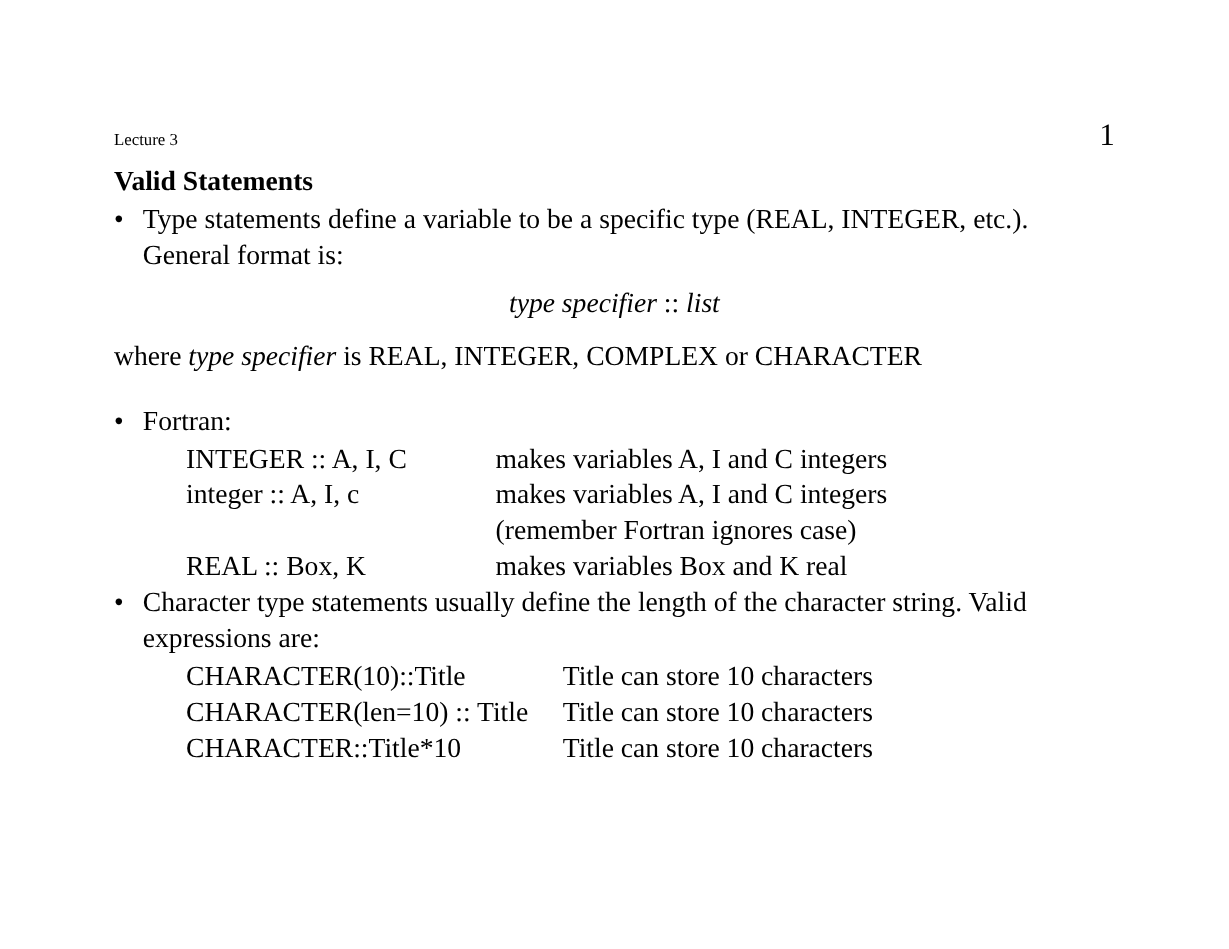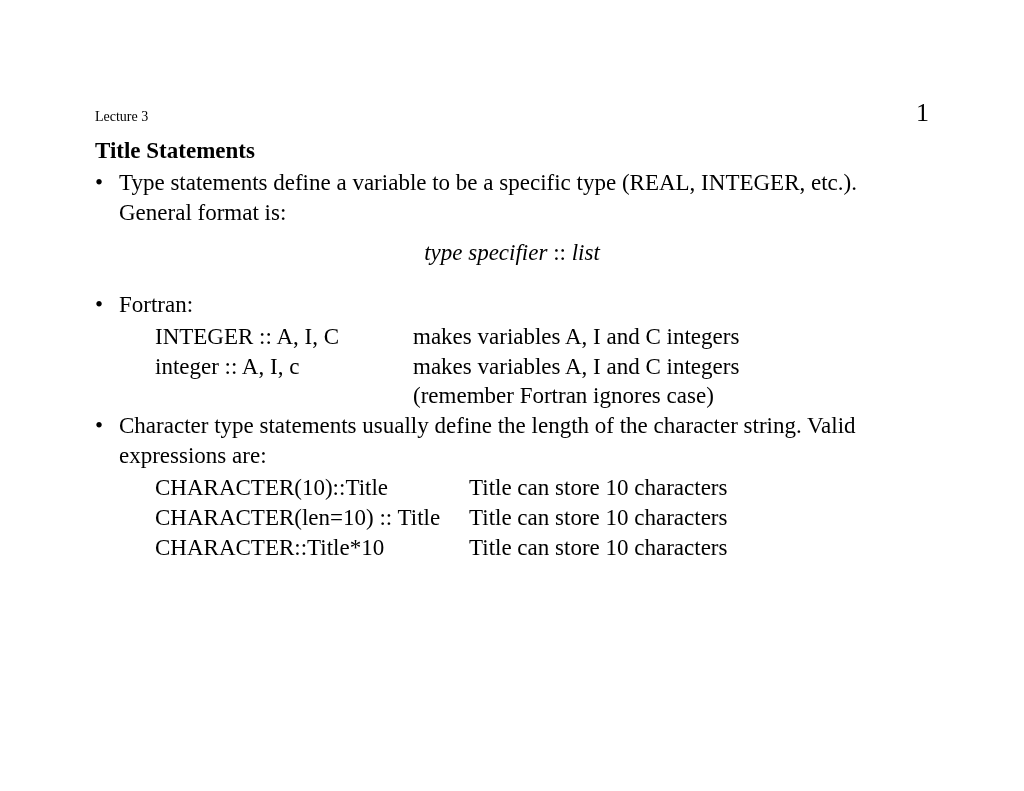--- a/index.html
+++ b/index.html
@@ -98,34 +98,37 @@
 </head>
 <body>
 
 <div class="page">
 
   <div class="header-row">
     <span class="lecture-label">Lecture 3</span>
     <span class="page-number">1</span>
   </div>
 
-  <div class="title">Title Statements</div>
+  <div class="title">Valid Statements</div>
 
   <div class="bullet-block">
     <div class="bullet-row">
       <span class="bullet-marker">•</span>
       <span class="bullet-content">Type statements define a variable to be a specific type (REAL, INTEGER, etc.).  General format is:</span>
     </div>
   </div>
 
   <div class="center-line">
     <span class="italic">type specifier</span><span> :: </span><span class="italic">list</span>
   </div>
 
   <div class="where-block">
+    <div>
+      <span>where </span><span class="italic">type specifier</span><span> is REAL, INTEGER, COMPLEX or CHARACTER</span>
+    </div>
   </div>
 
   <div class="bullet-block">
     <div class="bullet-row">
       <span class="bullet-marker">•</span>
       <span class="bullet-content">Fortran:</span>
     </div>
   </div>
 
   <div class="example-table">
@@ -133,20 +136,24 @@
       <span class="example-col1">INTEGER :: A, I, C</span>
       <span class="example-col2">makes variables A, I and C integers</span>
     </div>
     <div class="example-row">
       <span class="example-col1">integer :: A, I, c</span>
       <span class="example-col2">makes variables A, I and C integers</span>
     </div>
     <div class="example-row">
       <span class="example-col1"></span>
       <span class="example-col2">(remember Fortran ignores case)</span>
+    </div>
+    <div class="example-row">
+      <span class="example-col1">REAL :: Box, K</span>
+      <span class="example-col2">makes variables Box and K real</span>
     </div>
   </div>
 
   <div class="bullet-block">
     <div class="bullet-row">
       <span class="bullet-marker">•</span>
       <span class="bullet-content">Character type statements usually define the length of the character string.  Valid expressions are:</span>
     </div>
   </div>
 

